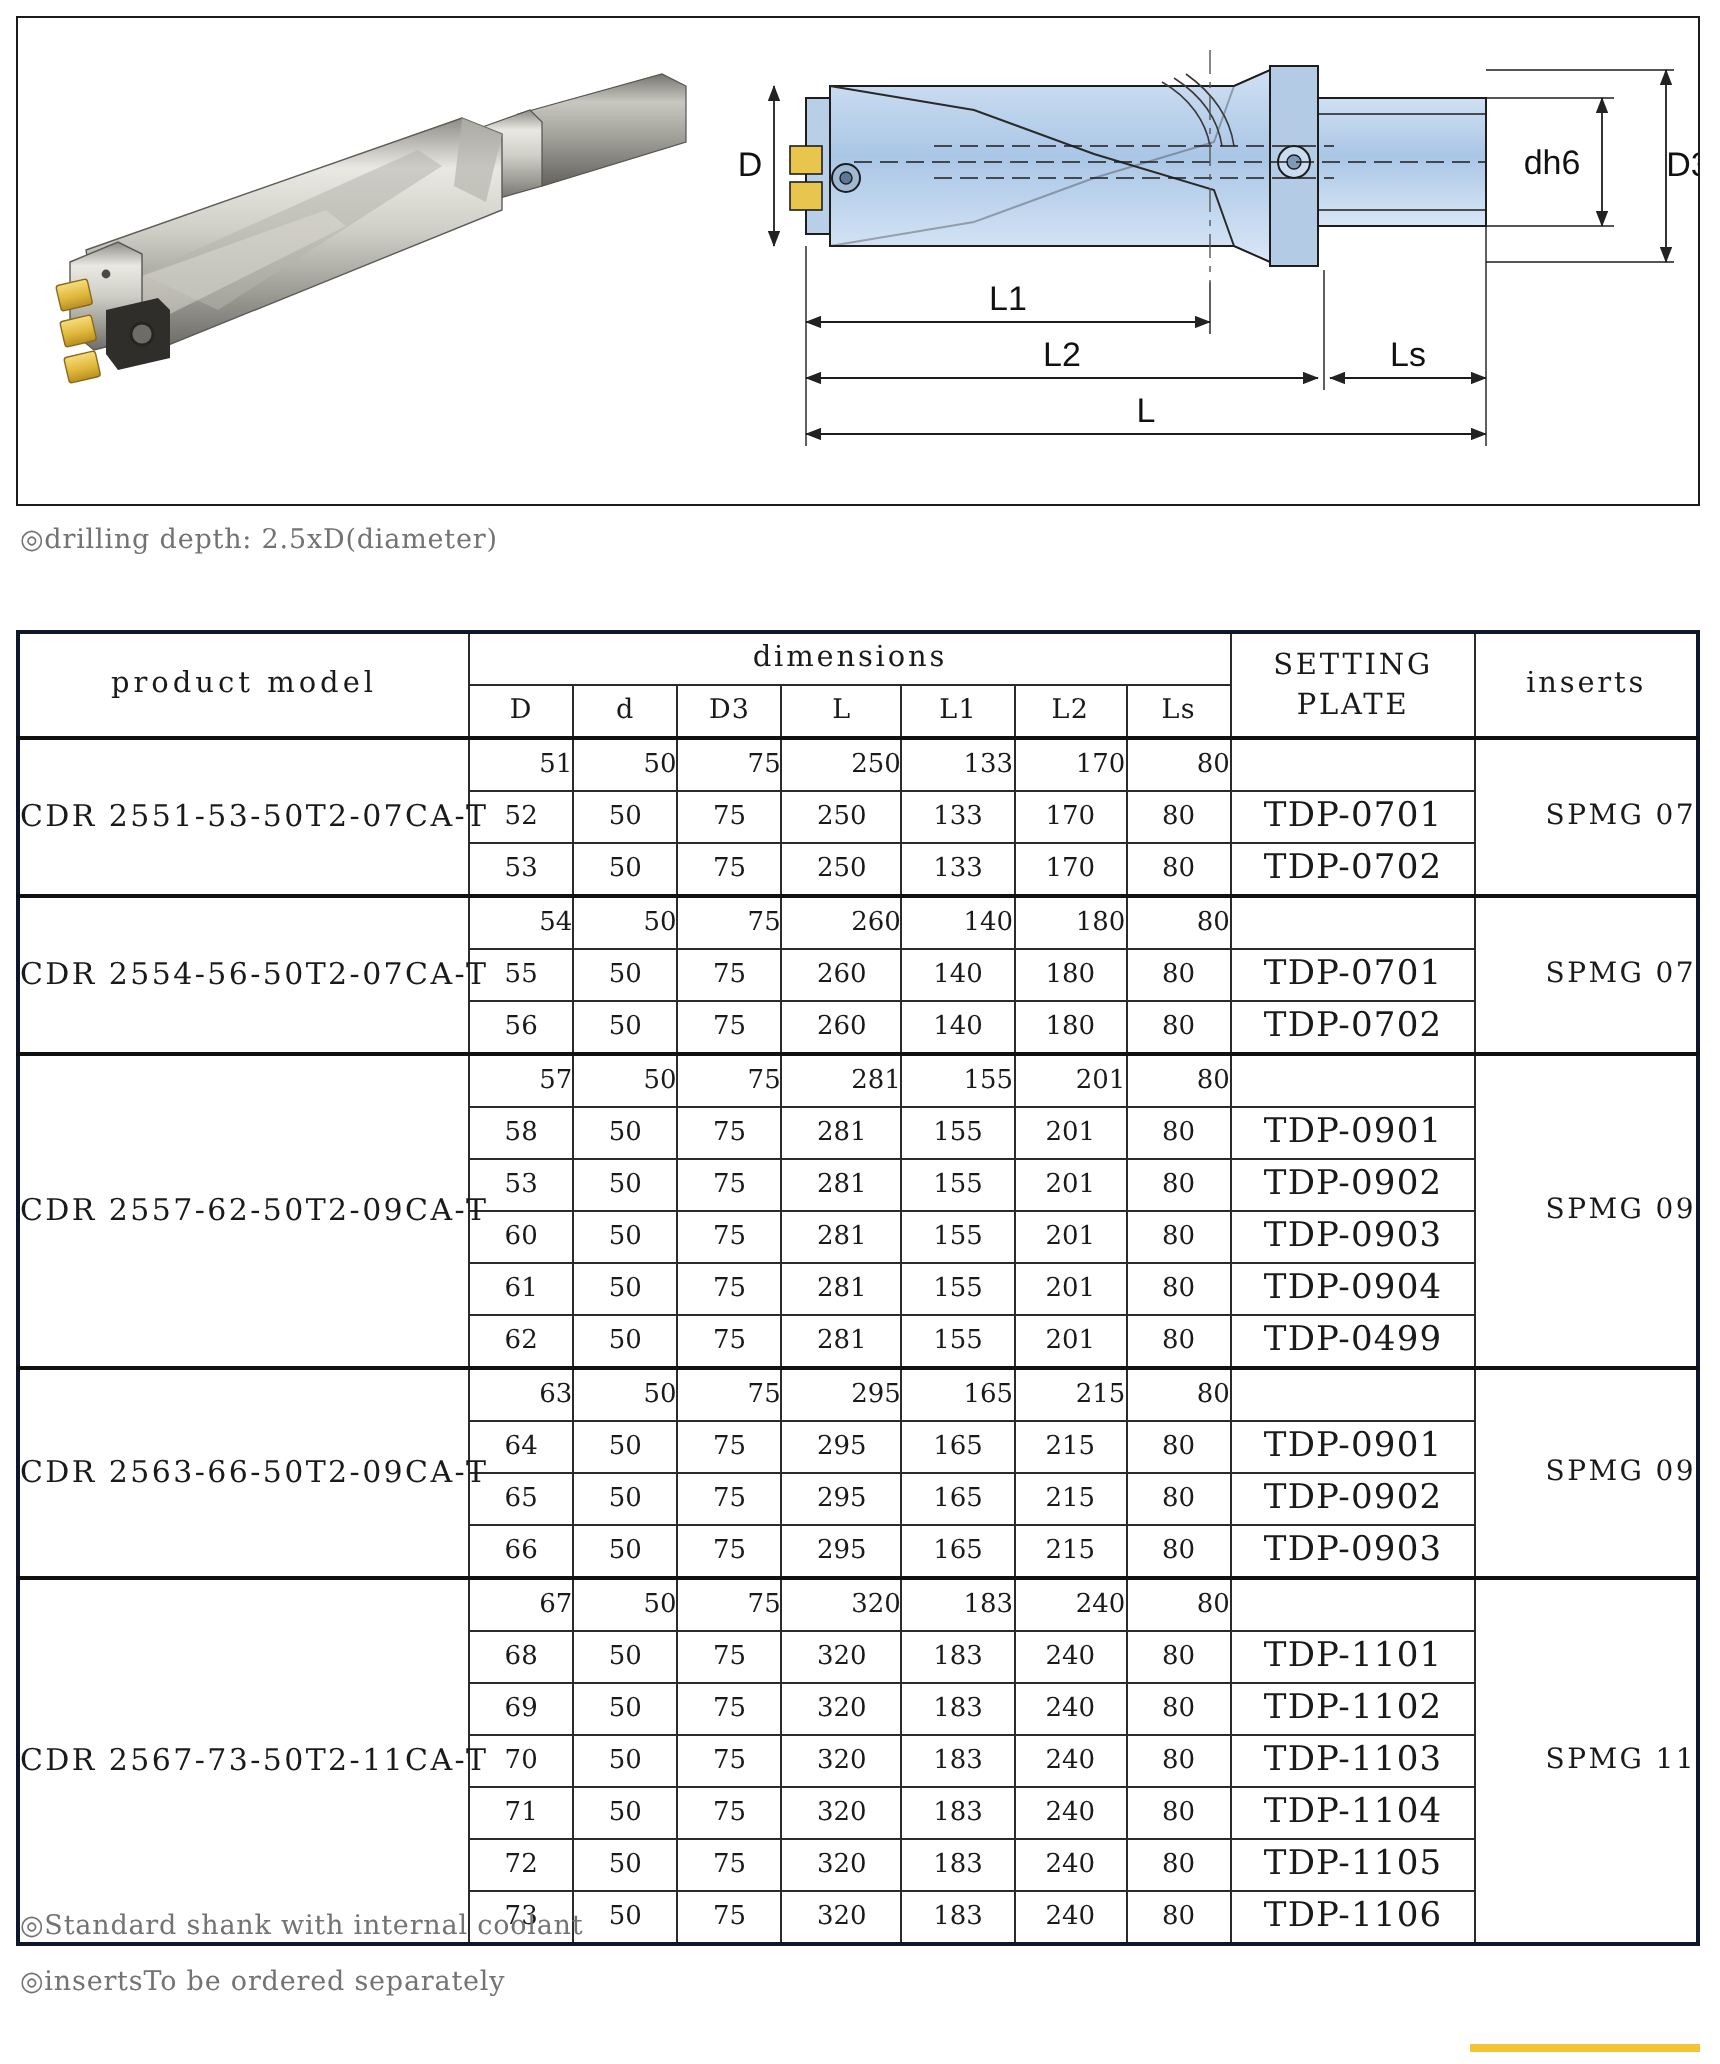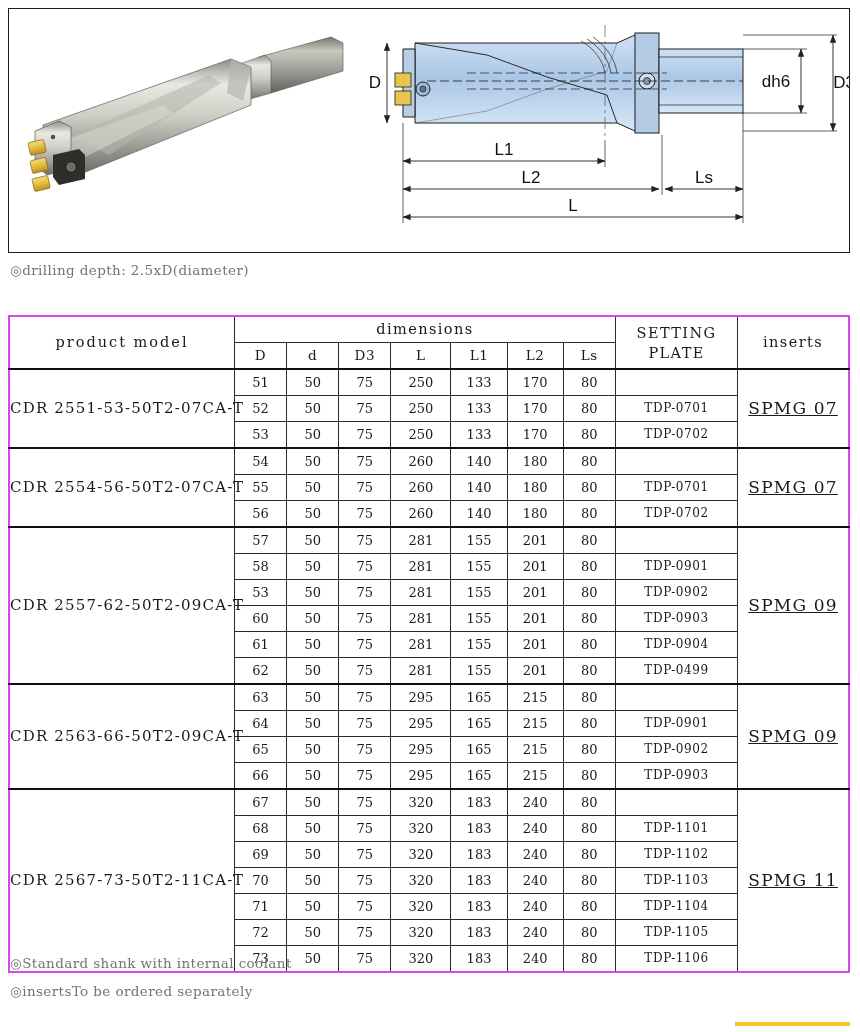--- a/index.html
+++ b/index.html
@@ -35,36 +35,36 @@
     border-collapse:collapse;width:842px;table-layout:fixed;
     font-size:13px;
   }
   table.spec th,table.spec td{
     border:1px solid #2b2b2b;
     text-align:center;vertical-align:middle;
     padding:0;height:25px;line-height:25px;
     background:#fff;
     font-weight:normal;
   }
-  table.spec{border:2px solid #d946ef;}
+  table.spec{border:2px solid #0f172a;}
   
   th.hd-main{background:#a6c6e4;font-size:14.5px;letter-spacing:1.4px;height:66px;}
   th.hd-main.two-line{line-height:20px;}
   th.hd-sub{background:#dde9f5;font-size:13.5px;height:28px;letter-spacing:.6px;}
   th.hd-model{letter-spacing:2px;}
 
   
-  tr.grp-start > td{border-top:2.5px solid #111;}
+  tr.grp-start > td{border-top:2.5px solid #111;text-align:right;}
   td.model-cell{
     font-size:15px;letter-spacing:1.2px;white-space:nowrap;
     border-left:2px solid #111;
   }
-  td.ins-cell{font-size:17px;letter-spacing:1.2px;border-right:2px solid #111;text-decoration:underline;}
+  td.ins-cell{font-size:14px;letter-spacing:1.2px;border-right:2px solid #111;}
   td.shaded{background:#d8e6f3;}
-  td.plate{font-size:12px;letter-spacing:.6px;}
+  td.plate{font-size:17px;letter-spacing:.6px;}
 
   
   .gold-bar{
     position:absolute;right:10px;bottom:6px;width:115px;height:4px;
     background:#f2c537;
   }
 </style>
 </head>
 <body>
 

